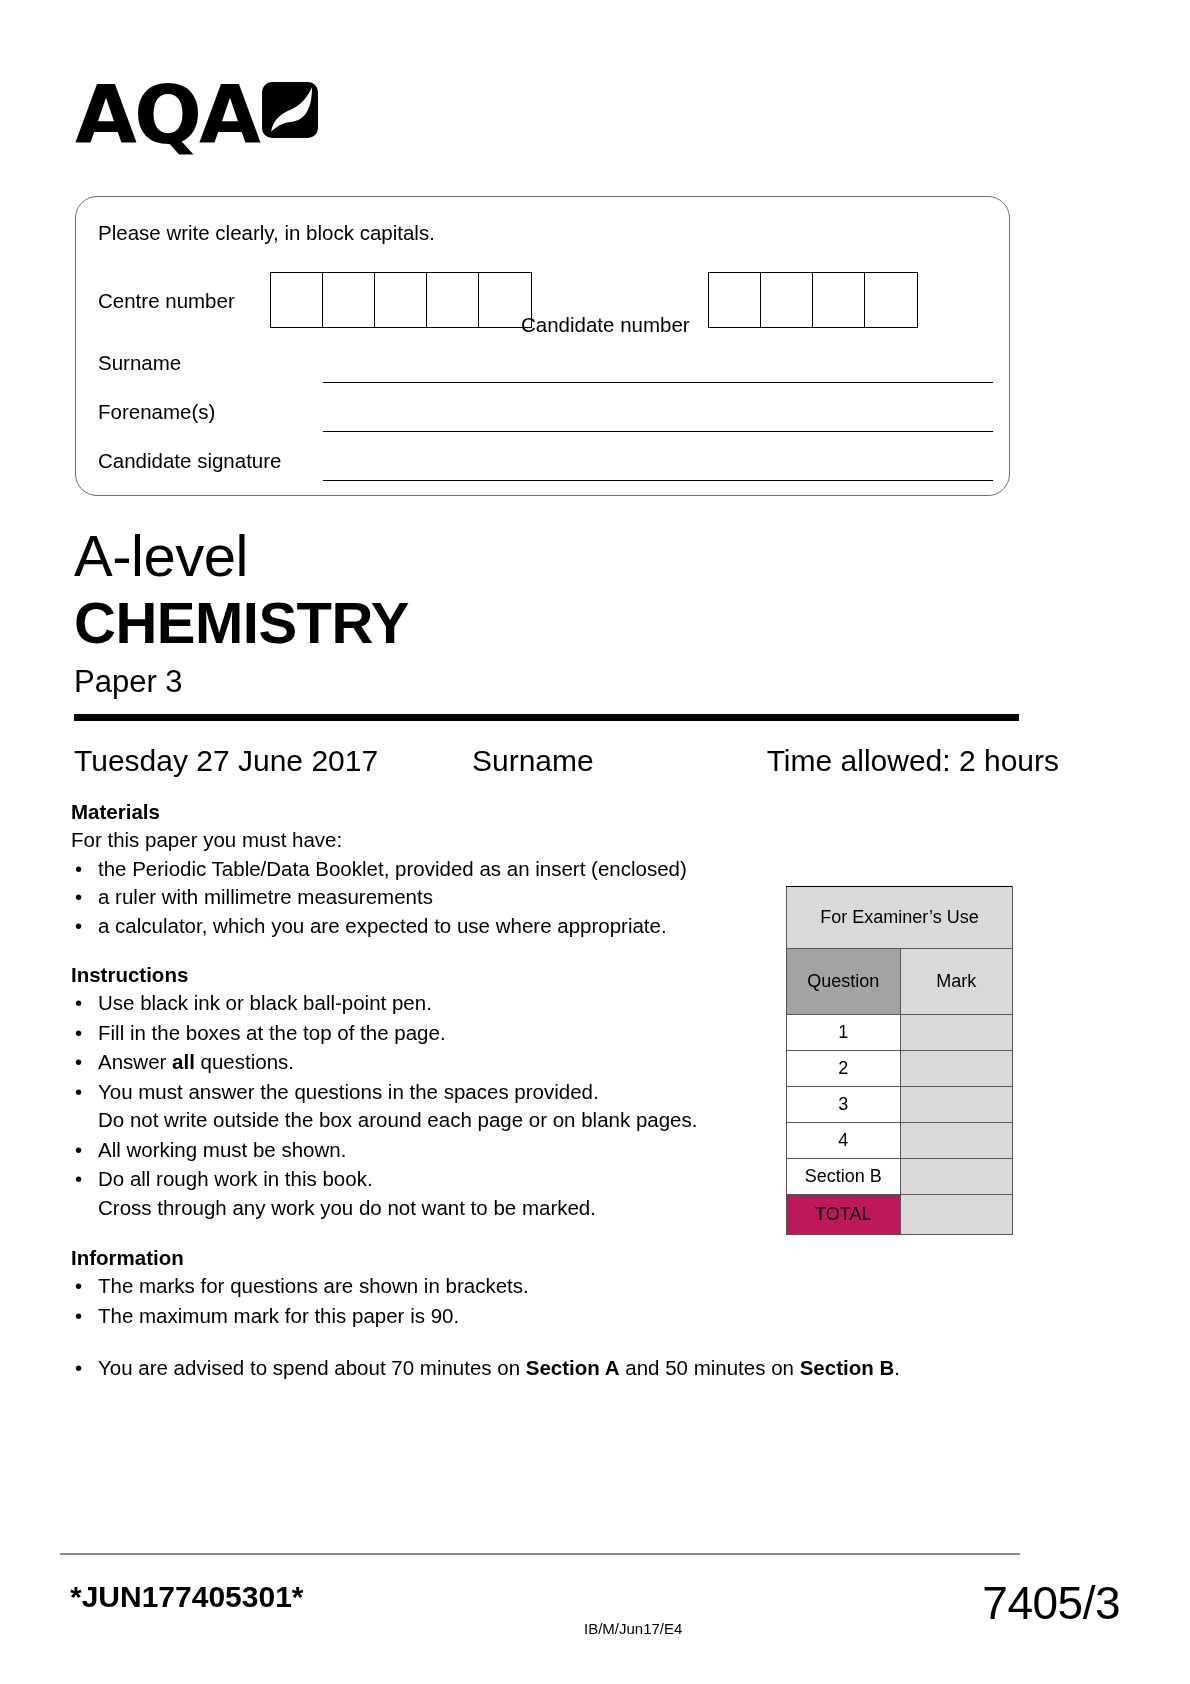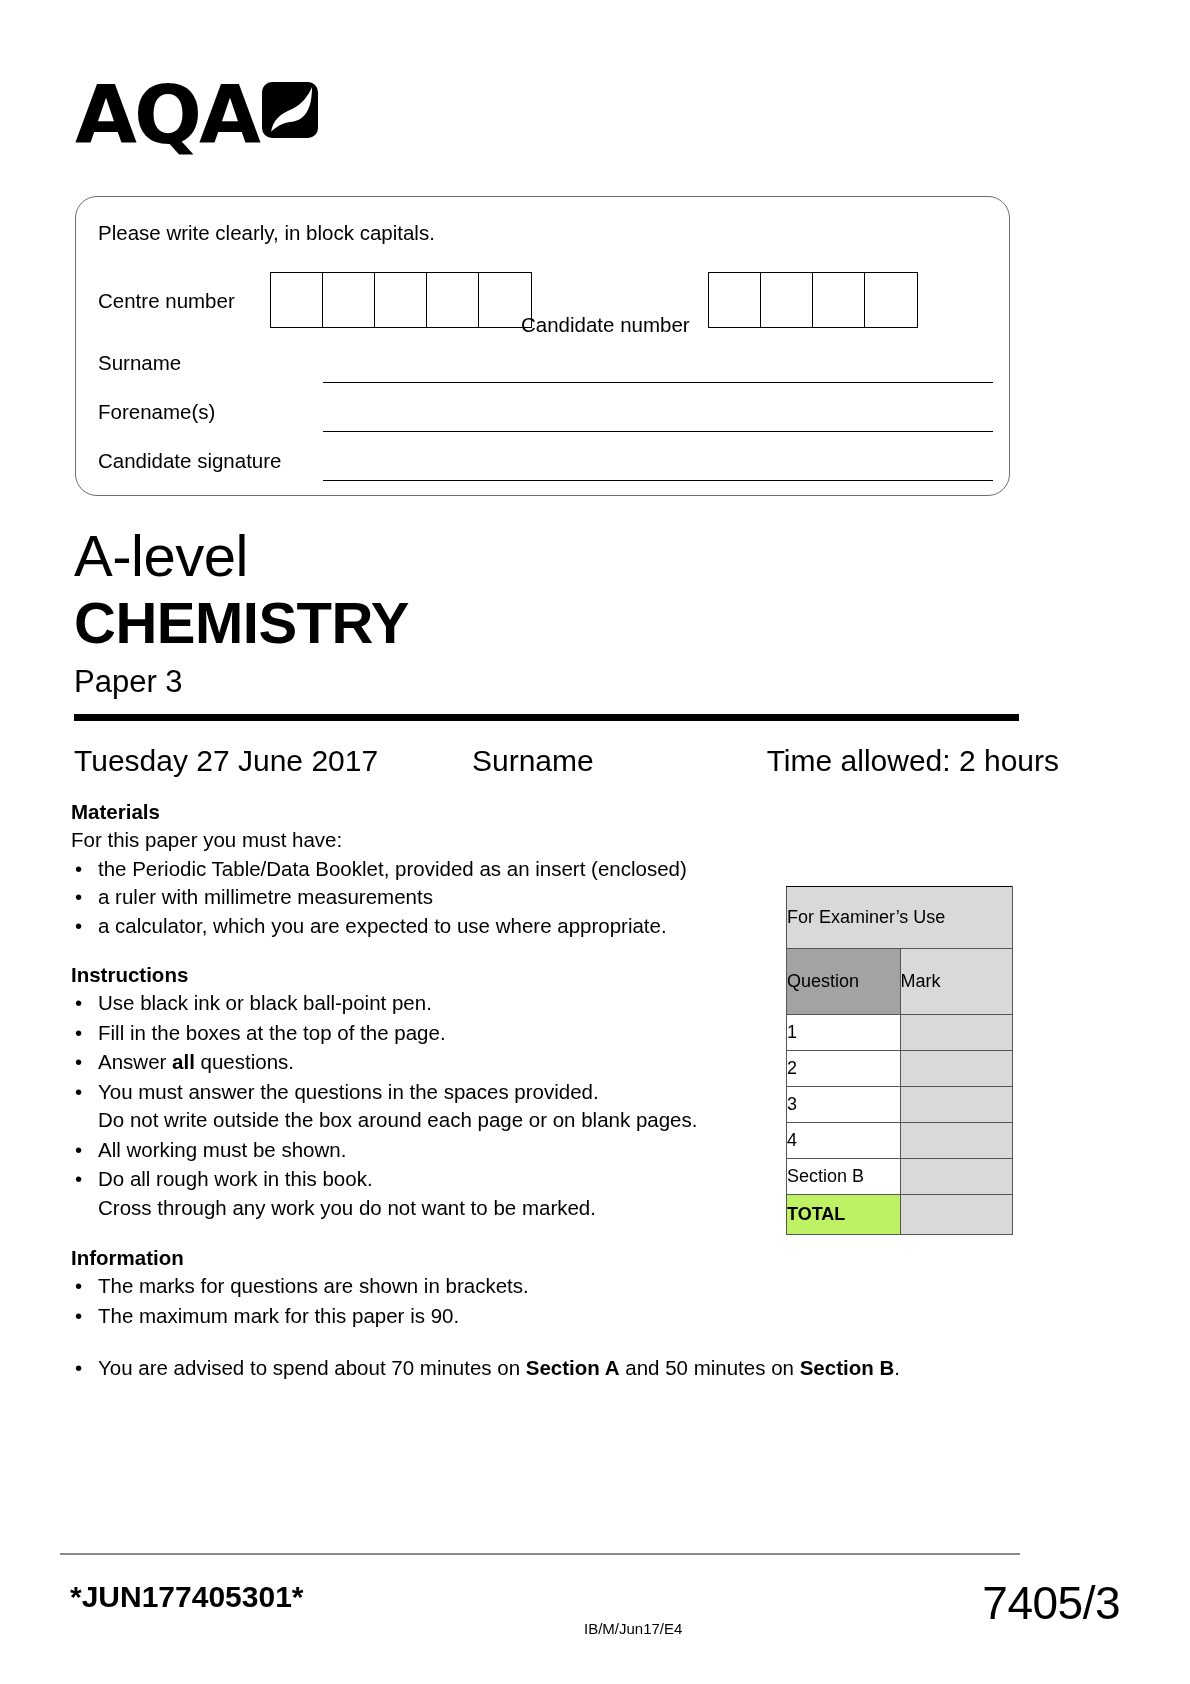--- a/index.html
+++ b/index.html
@@ -215,38 +215,38 @@
     top: 886px;
     width: 227px;
     border: 1.6px solid #000;
     border-collapse: collapse;
     box-sizing: border-box;
   }
   .ex-table td, .ex-table th {
     border: 1px solid #555;
     font-size: 18px;
     font-weight: normal;
-    text-align: left;
+    text-align: center;
     padding: 0;
     box-sizing: border-box;
   }
   .ex-title {
     height: 62px;
     background: #d9d9d9;
   }
   .ex-colhead {
     height: 66px;
   }
   .ex-colhead .qcol { background: #a3a3a3; }
   .ex-colhead .mcol { background: #d9d9d9; }
   .ex-row { height: 36px; }
   .ex-row .qcell { background: #ffffff; width: 113px; }
   .ex-row .mcell { background: #d9d9d9; width: 112px; }
   .ex-total { height: 40px; font-weight: bold; }
-  .ex-total .qcell { background: #bef264; font-weight: bold; margin-left: 40px; }
+  .ex-total .qcell { background: #be185d; font-weight: normal; margin-left: 40px; }
   .ex-total .mcell { background: #d9d9d9; }
   .ex-table .outer-top td { border-top: 1.6px solid #000; }
 
   
   .footer-rule {
     position: absolute;
     left: 60px;
     top: 1553px;
     width: 960px;
     height: 2px;

